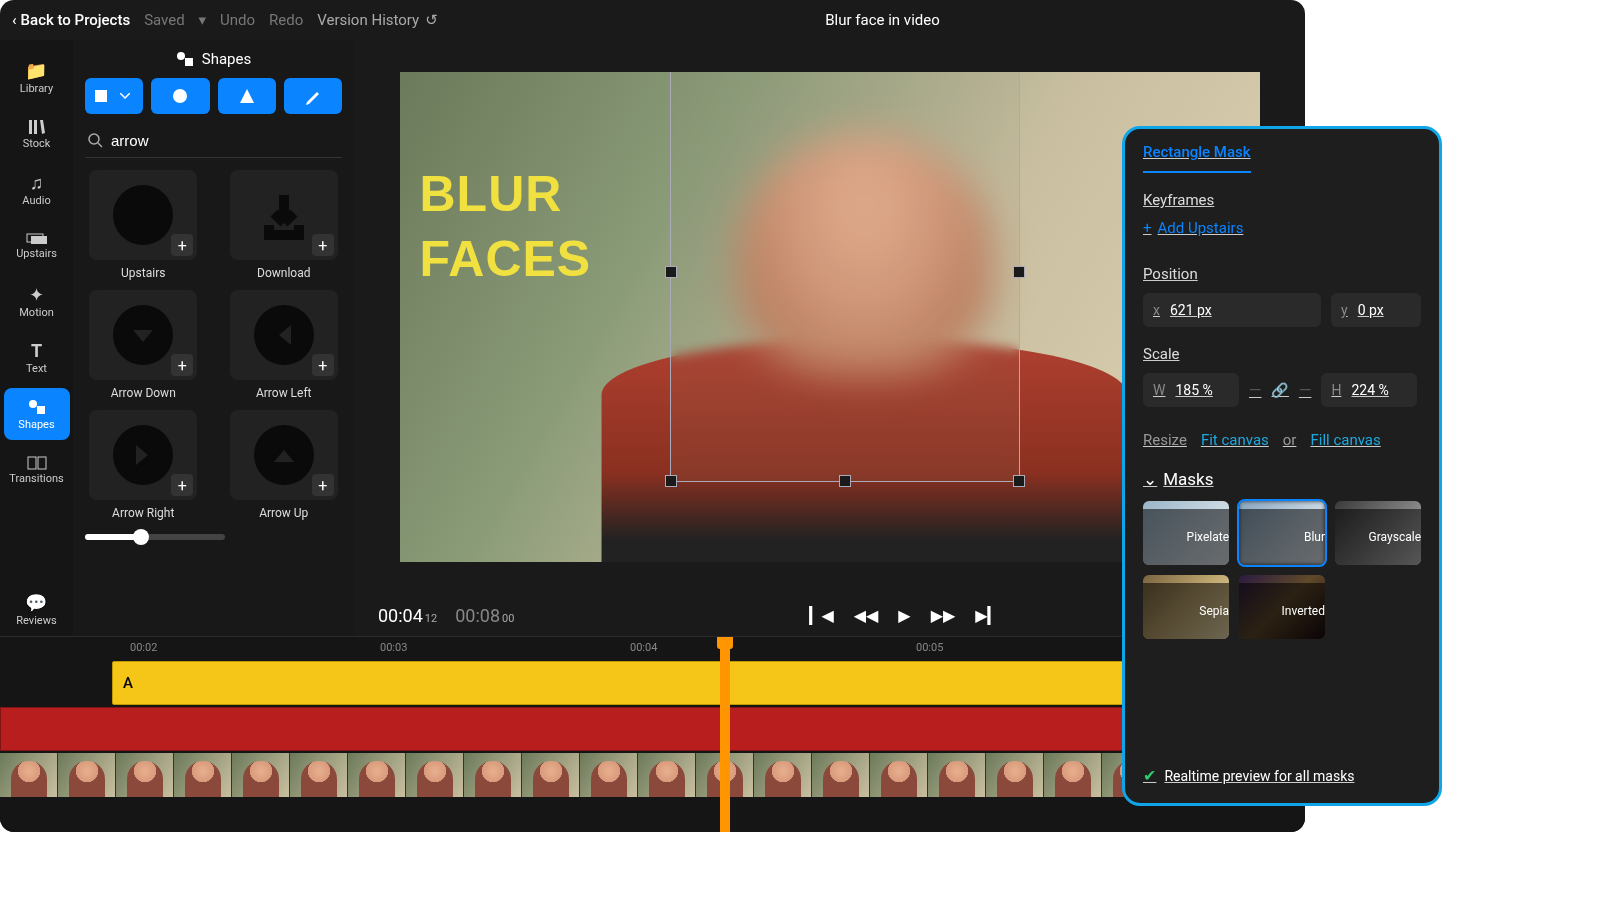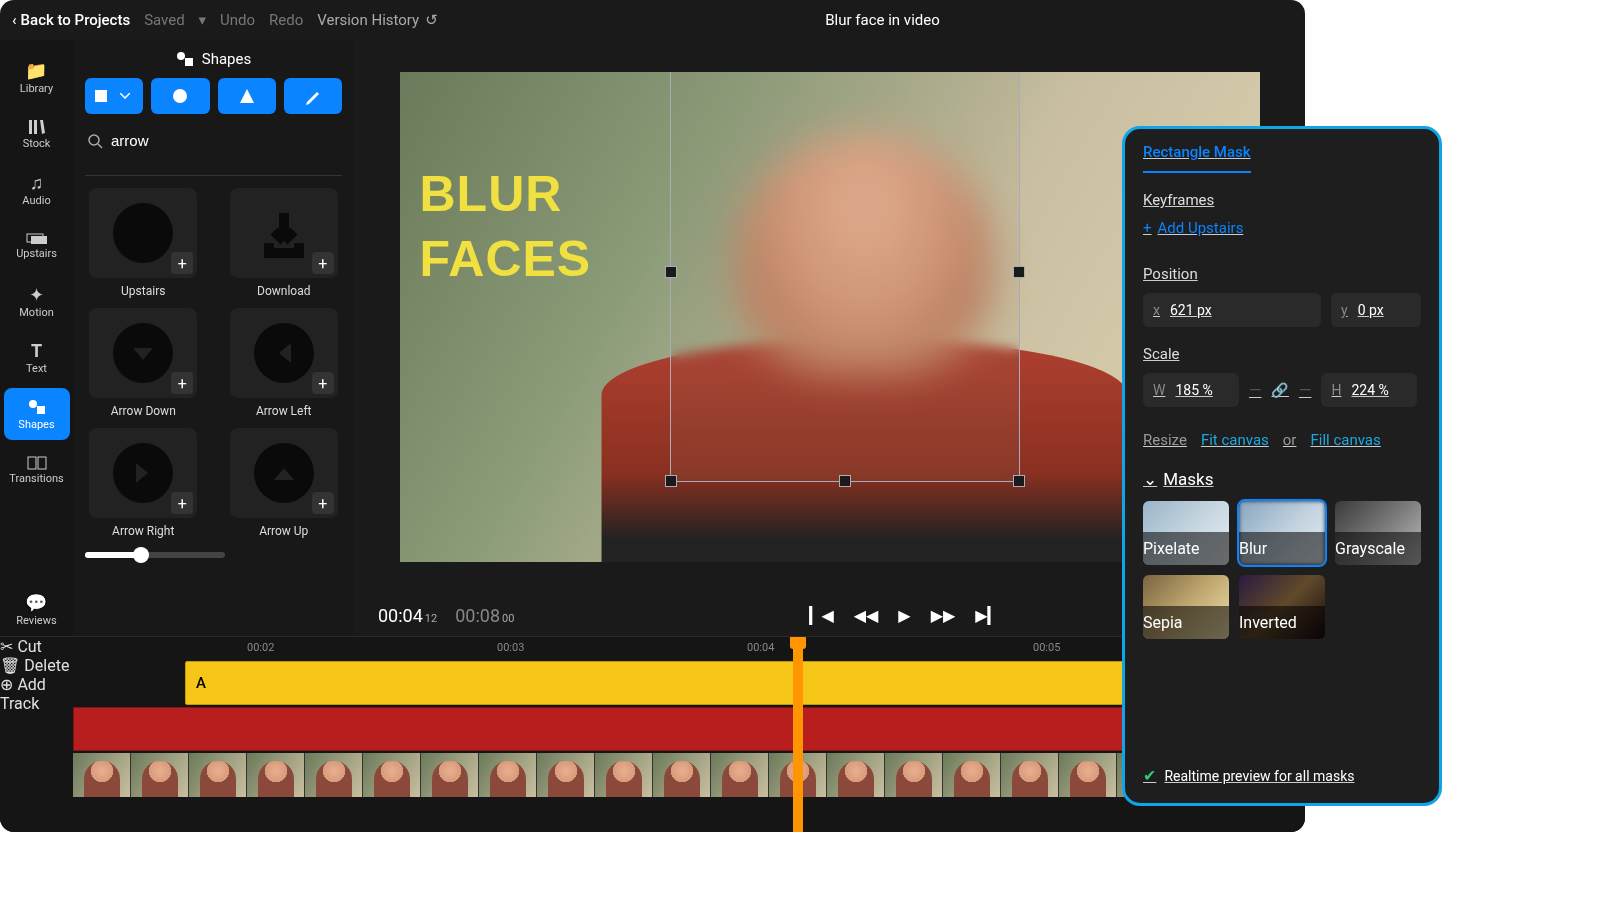--- a/index.html
+++ b/index.html
@@ -15,21 +15,21 @@
 .leftbar .nav-item { width: 66px; height: 52px; display: flex; flex-direction: column; align-items: center; justify-content: center; gap: 2px; font-size: 11px; color: #ccc; border-radius: 8px; cursor: pointer; }
 .leftbar .nav-item.active { background: #0a84ff; color: #fff; }
 .leftbar .nav-icon { font-size: 18px; line-height: 1; }
 .leftbar .spacer { flex: 1; }
 .shapes-panel { width: 281px; background: #181818; display: flex; flex-direction: column; padding: 10px 12px; }
 .shapes-header { display: flex; align-items: center; justify-content: center; gap: 8px; color: #fff; font-size: 15px; margin-bottom: 10px; }
 .shape-btns { display: flex; gap: 8px; margin-bottom: 12px; }
 .shape-btn { flex: 1; height: 36px; background: #0a84ff; border-radius: 6px; display: flex; align-items: center; justify-content: center; cursor: pointer; position: relative; }
 .shape-btn.rect-dd { display: flex; }
 .shape-btn .dd-part { width: 22px; display: flex; align-items: center; justify-content: center; margin-left: 4px; }
-.search-row { display: flex; align-items: flex-end; border-bottom: 1px solid #333; padding: 6px 2px 26px; gap: 8px; margin-bottom: 12px; }
+.search-row { display: flex; align-items: flex-start; border-bottom: 1px solid #333; padding: 6px 2px 8px; gap: 8px; margin-bottom: 12px; }
 .search-row input { background: transparent; border: none; outline: none; color: #fff; font-size: 15px; flex: 1; }
 .shapes-grid { display: grid; grid-template-columns: 1fr 1fr; gap: 10px 24px; }
 .shape-item { display: flex; flex-direction: column; align-items: center; gap: 6px; }
 .shape-thumb { width: 108px; height: 90px; background: #222; border-radius: 8px; position: relative; display: flex; align-items: center; justify-content: center; }
 .shape-thumb .add { position: absolute; bottom: 4px; right: 4px; width: 22px; height: 22px; background: #333; border-radius: 4px; display: flex; align-items: center; justify-content: center; font-size: 16px; color: #fff; }
 .shape-label { font-size: 12px; color: #ddd; }
 .slider { margin-top: 14px; height: 6px; background: #444; border-radius: 3px; position: relative; width: 140px; }
 .slider .half { position: absolute; left: 0; top: 0; height: 100%; background: #fff; width: 40%; border-radius: 3px; }
 .slider .thumb { position: absolute; left: 40%; top: 50%; transform: translate(-50%,-50%); width: 16px; height: 16px; background: #fff; border-radius: 50%; }
 .editor { flex: 1; display: flex; flex-direction: column; background: #1a1a1a; }
@@ -48,21 +48,21 @@
 .transport { height: 42px; display: flex; align-items: center; padding: 0 24px; gap: 18px; }
 .time { font-size: 18px; color: #fff; display: flex; align-items: baseline; gap: 2px; }
 .time .sub { font-size: 11px; color: #aaa; }
 .transport .controls { display: flex; gap: 20px; font-size: 16px; color: #fff; margin-left: auto; margin-right: auto; position: absolute; left: 50%; transform: translateX(-50%); margin-left: 75px; }
 .transport .controls span { cursor: pointer; }
 .transport .right { margin-left: auto; display: flex; align-items: center; gap: 16px; font-size: 14px; }
 .timeline { height: 196px; background: #151515; border-top: 1px solid #2a2a2a; display: flex; }
 .timeline-tools { width: 73px; display: flex; flex-direction: column; }
 .timeline-content { flex: 1; position: relative; overflow: hidden; }
 .ruler { height: 24px; position: relative; font-size: 11px; color: #888; }
-.ruler .tick { position: absolute; top: 4px; margin-left: 44px; }
+.ruler .tick { position: absolute; top: 4px; }
 .tracks { position: relative; }
 .track { height: 44px; position: relative; margin-bottom: 2px; }
 .clip-yellow { position: absolute; left: 112px; right: 0; top: 0; bottom: 0; background: #f5c518; border: 1px solid #c09800; border-radius: 2px; display: flex; align-items: center; padding-left: 10px; color: #000; font-size: 15px; font-weight: 500; }
 .clip-red { position: absolute; left: 0; right: 0; top: 0; bottom: 0; background: #b81e1e; border: 1px solid #801414; }
 .clip-thumbs { position: absolute; left: 0; right: 0; top: 0; bottom: 0; display: flex; overflow: hidden; }
 .clip-thumb-frame { flex: 0 0 58px; height: 44px; background: linear-gradient(120deg,#6b7a5a,#c9bfa0); position: relative; border-right: 1px solid #333; }
 .clip-thumb-frame::after { content: ""; position: absolute; left: 50%; bottom: 0; width: 36px; height: 36px; transform: translateX(-50%); background: radial-gradient(circle at 50% 28%, #e8b090 0%, #d89a7a 35%, transparent 36%), #8a493a; border-radius: 50% 50% 0 0; }
 .playhead { position: absolute; top: 0; bottom: 0; width: 10px; background: #ff9500; left: 720px; z-index: 5; }
 .playhead::before { content: ""; position: absolute; top: -2px; left: -3px; width: 16px; height: 14px; background: #ff9500; border-radius: 3px; }
 .mask-panel-wrap { position: absolute; top: 126px; left: 1122px; width: 320px; height: 680px; z-index: 10; }
@@ -81,21 +81,21 @@
 .masks-header { display: flex; align-items: center; gap: 6px; font-size: 17px; color: #fff; margin-bottom: 12px; cursor: pointer; }
 .mask-grid { display: grid; grid-template-columns: 1fr 1fr 1fr; gap: 10px; margin-bottom: 10px; }
 .mask-item { position: relative; height: 64px; border-radius: 6px; overflow: hidden; cursor: pointer; background: #2a2a2a; }
 .mask-item.selected { outline: 2px solid #0a84ff; }
 .mask-item .bg { position: absolute; inset: 0; }
 .mask-item .bg.pixelate { background: linear-gradient(135deg,#9ab4c8 0%, #c5d5e0 50%, #e8eef4 100%); }
 .mask-item .bg.blur { background: linear-gradient(135deg,#88a5c0 0%, #bfd0dd 50%, #e8eef4 100%); filter: blur(2px); }
 .mask-item .bg.gray { background: linear-gradient(135deg,#3a3a3a 0%, #7a7a7a 50%, #c0c0c0 100%); }
 .mask-item .bg.sepia { background: linear-gradient(135deg,#7a6440 0%, #c0a870 50%, #f0e0b0 100%); }
 .mask-item .bg.invert { background: linear-gradient(135deg,#2a1a40 0%, #604a2a 50%, #1a0a10 100%); }
-.mask-item .lbl { position: absolute; bottom: 0; left: 0; right: 0; background: rgba(0,0,0,0.55); font-size: 16px; color: #fff; text-align: left; padding: 7px 0; }
+.mask-item .lbl { position: absolute; bottom: 0; left: 0; right: 0; background: rgba(0,0,0,0.55); font-size: 12px; color: #fff; text-align: right; padding: 21px 0; }
 .realtime { display: flex; align-items: center; gap: 8px; font-size: 14px; color: #fff; margin-top: auto; margin-bottom: 4px; }
 .realtime .check { color: #2ecc71; font-size: 16px; }
 .chev { display: inline-block; }
 svg { display: block; }
 </style>
 </head>
 <body>
 
 <div class="app">
   <div class="topbar">
@@ -335,34 +335,20 @@
                 <circle cx="7" cy="7" r="5" stroke="#ccc" fill="none" stroke-width="1.5"></circle>
                 <path d="M11 11l4 4M4 7h6" stroke="#ccc" stroke-width="1.5"></path>
               </svg>
           </span>
         </div>
       </div>
     </div>
   </div>
 
   <div class="timeline">
-    <div class="timeline-tools">
-      <div class="tool-item">
-        <span>✂</span>
-        <span>Cut</span>
-      </div>
-      <div class="tool-item">
-        <span>🗑</span>
-        <span>Delete</span>
-      </div>
-      <div class="tool-item">
-        <span>⊕</span>
-        <span>Add Track</span>
-      </div>
-    </div>
     <div class="timeline-content">
       <div class="ruler">
         <span class="tick" style="left:130px">00:02</span>
         <span class="tick" style="left:380px">00:03</span>
         <span class="tick" style="left:630px">00:04</span>
         <span class="tick" style="left:916px">00:05</span>
       </div>
       <div class="tracks">
         <div class="track">
           <div class="clip-yellow">

